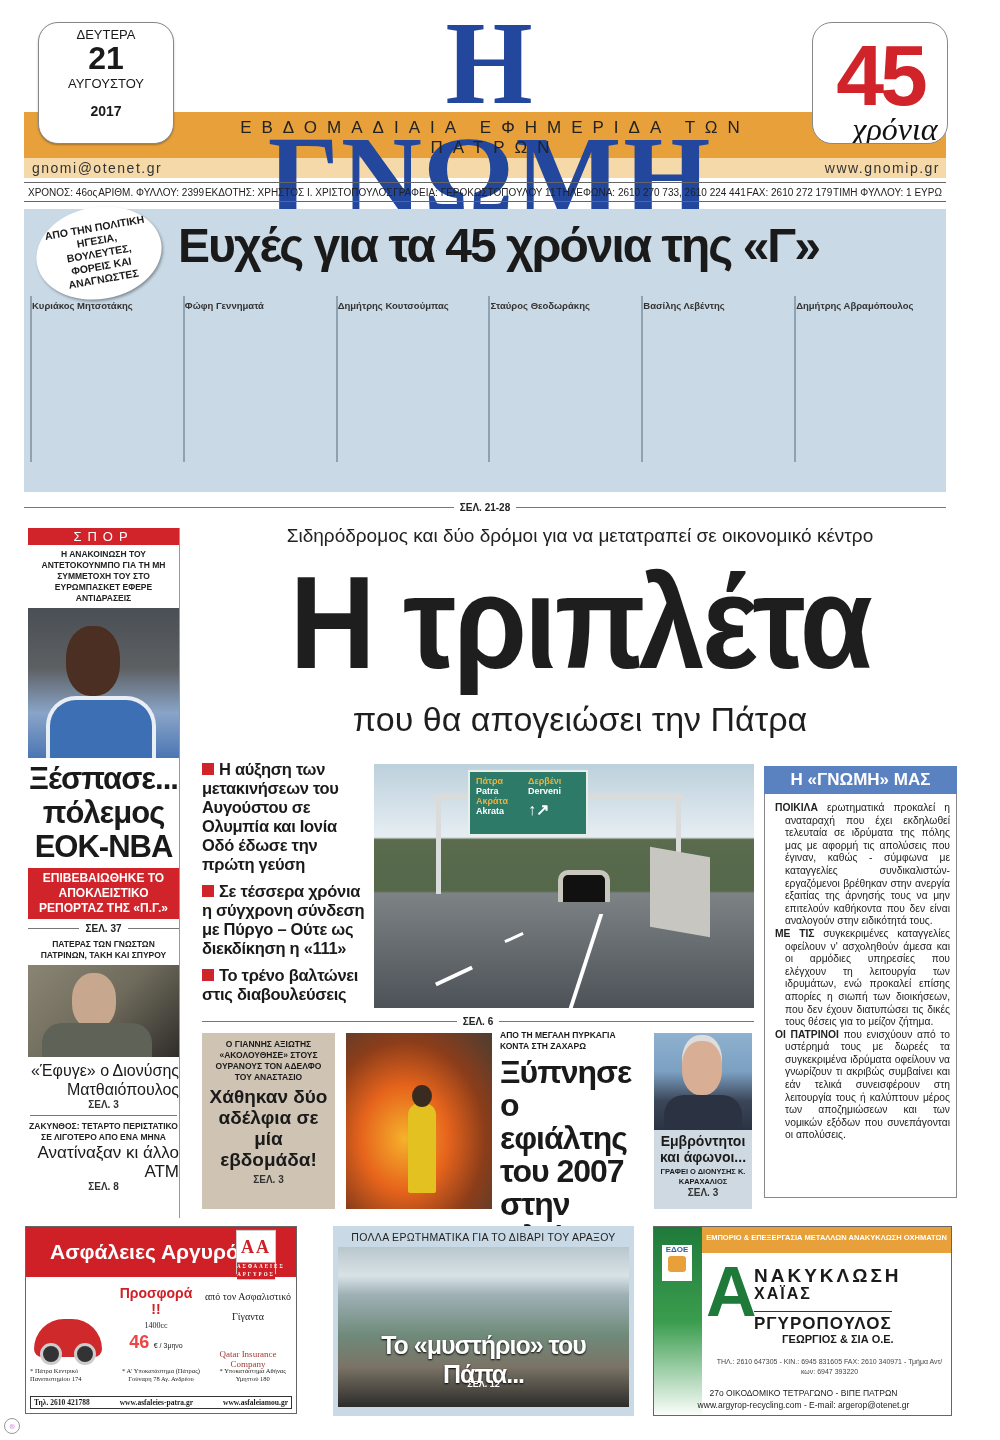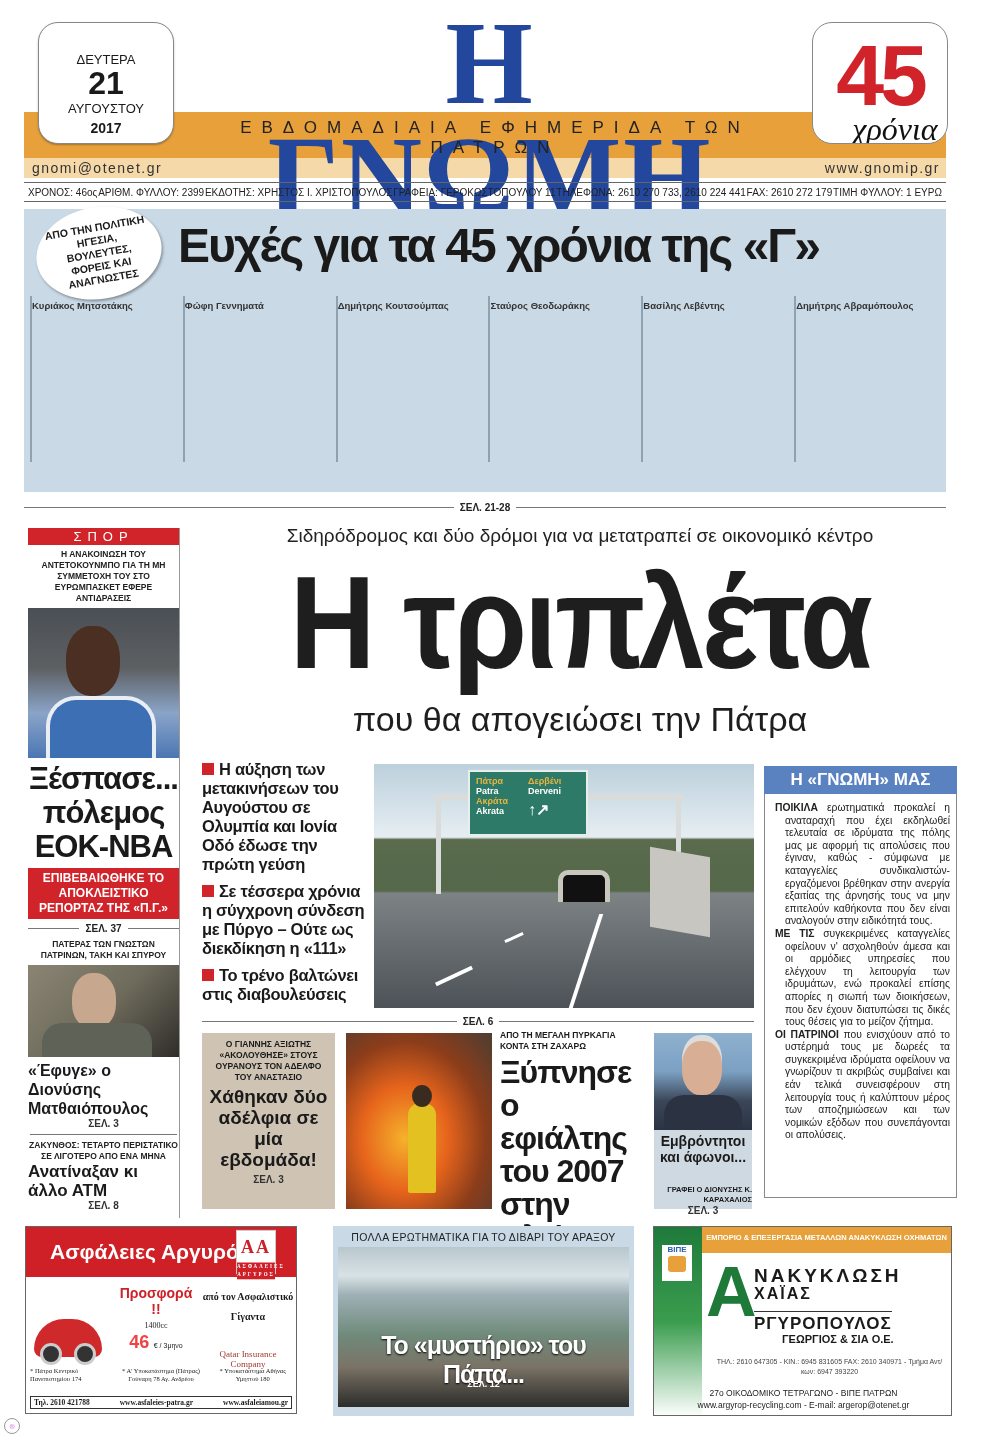--- a/index.html
+++ b/index.html
@@ -7,24 +7,24 @@
 body{position:relative;font-family:"Liberation Sans",sans-serif;color:#1a1a1a}
 .abs{position:absolute}
 .cond{font-family:"Liberation Sans Narrow","Liberation Sans",sans-serif;font-stretch:condensed}
 
 
 .orange-bar{left:24px;top:112px;width:922px;height:46px;background:#e8a13a}
 .light-bar{left:24px;top:158px;width:922px;height:20px;background:#f6d9a8}
 .logo{left:210px;top:8px;width:560px;height:110px;font-family:"Liberation Serif",serif;font-weight:bold;color:#22479c;font-size:112px;line-height:110px;text-align:center;letter-spacing:2px;transform:scaleY(1.05)}
 .tagline{left:220px;top:118px;width:550px;text-align:center;font-size:17px;letter-spacing:10px;color:#222}
 .datebox{left:38px;top:22px;width:136px;height:122px;background:#fff;border:1px solid #888;border-radius:20px;text-align:center;box-shadow:0 1px 2px rgba(0,0,0,.3)}
-.datebox .d1{font-size:13px;margin-top:29px}
+.datebox .d1{font-size:13px;margin-top:4px}
 .datebox .d2{font-size:32px;font-weight:bold;line-height:32px}
 .datebox .d3{font-size:13px;margin-top:2px}
-.datebox .d4{font-size:14px;font-weight:bold;margin-top:4px}
+.datebox .d4{font-size:14px;font-weight:bold;margin-top:12px}
 .years{left:812px;top:22px;width:136px;height:122px;background:#fff;border:1px solid #888;border-radius:20px;text-align:center;overflow:hidden}
 .years .num{font-size:86px;font-weight:bold;color:#d0232a;line-height:80px;margin-top:12px;letter-spacing:-4px}
 .years .sub{font-family:"Liberation Serif",serif;font-style:italic;font-size:32px;line-height:28px;margin-left:30px;color:#111}
 .email{left:32px;top:160px;font-size:14px;letter-spacing:1.5px;color:#333}
 .web{left:800px;top:160px;width:140px;text-align:right;font-size:14px;letter-spacing:1.5px;color:#333}
 .infobar{left:24px;top:182px;width:922px;height:20px;border-top:1px solid #666;border-bottom:1px solid #666;display:flex;justify-content:space-between;align-items:center;padding:0 4px;font-size:10px;color:#222;white-space:nowrap}
 
 
 .wishes{left:24px;top:209px;width:922px;height:283px;background:#c9d9e5}
 .badge-circle{left:36px;top:207px;width:126px;height:92px;background:#fff;border-radius:50%;transform:rotate(-10deg);box-shadow:1px 2px 3px rgba(0,0,0,.35);display:flex;align-items:center;justify-content:center;text-align:center;font-size:10.5px;font-weight:bold;line-height:13px;padding:10px}
@@ -37,21 +37,21 @@
 .body{position:absolute;left:8%;bottom:-10%;width:84%;height:40%;border-radius:40% 40% 0 0}
 .sel-line{height:14px;display:flex;align-items:center;gap:6px;font-size:10px;font-weight:bold;color:#222;white-space:nowrap}
 .sel-line::before,.sel-line::after{content:"";flex:1;border-top:1px solid #777}
 
 
 .leftcol{left:28px;top:528px;width:152px;height:690px;border-right:1px solid #999}
 .spor{background:#d0232a;color:#fff;text-align:center;font-size:13px;letter-spacing:6px;height:17px;line-height:17px}
 .kicker{font-size:8.5px;font-weight:bold;text-align:center;line-height:11px;color:#222}
 .lc-h1{font-size:31px;font-weight:bold;text-align:center;line-height:34px;letter-spacing:-1px}
 .red-box{background:#d0232a;color:#fff;font-weight:bold;text-align:center;font-size:12px;line-height:15px;padding:3px 0;margin-top:4px}
-.lc-h2{font-size:16px;font-weight:bold;text-align:left;line-height:19px}
+.lc-h2{font-size:16px;font-weight:normal;text-align:right;line-height:19px}
 .sel{font-size:10px;font-weight:bold;text-align:center;color:#333}
 
 
 .kicker-main{left:200px;top:525px;width:760px;text-align:center;font-size:19px;color:#222}
 .big-head{left:200px;top:548px;width:760px;text-align:center;font-size:132px;font-weight:bold;line-height:150px;letter-spacing:-3px;color:#1e1e1e;transform:scaleX(0.9)}
 .sub-head{left:200px;top:700px;width:760px;text-align:center;font-size:34px;color:#1e1e1e}
 .bullets{left:202px;top:760px;width:168px}
 .bullet{font-size:16.5px;font-weight:bold;line-height:19px;margin-bottom:8px;letter-spacing:-.3px}
 .bullet .sq{display:inline-block;width:12px;height:12px;background:#d0232a;margin-right:5px}
 .road{left:374px;top:764px;width:380px;height:244px;background:linear-gradient(180deg,#bcd0dc 0%,#e6eef2 30%,#5a6b4e 31%,#55684a 52%,#7d8285 53%,#4c5257 100%);overflow:hidden}
@@ -76,21 +76,21 @@
 .brother .h{font-size:19px;font-weight:bold;line-height:21px;margin-top:3px}
 .fire{left:346px;top:1033px;width:146px;height:176px;background:radial-gradient(ellipse at 40% 60%,#f6b12c 0%,#e6641c 35%,#8c3d1a 65%,#4b3d33 100%)}
 .fire .man{position:absolute;left:62px;top:70px;width:28px;height:90px;background:#e2c121;border-radius:12px 12px 2px 2px}
 .fire .head{position:absolute;left:66px;top:52px;width:20px;height:22px;background:#3a2b20;border-radius:50%}
 .nightmare{left:500px;top:1030px;width:140px;height:180px}
 .nightmare .k{font-size:8.5px;font-weight:bold;line-height:11px}
 .nightmare .h{font-size:32px;font-weight:bold;line-height:33px;letter-spacing:-1px;margin-top:4px}
 .karach{left:654px;top:1033px;width:98px;height:176px;background:#cfd9e2}
 .karach .img{height:97px;background:linear-gradient(180deg,#8fb1cf 0%,#7ba0c2 40%,#3b4658 70%,#2a3344 100%);position:relative;overflow:hidden}
 .karach .h{font-size:14px;font-weight:bold;text-align:center;line-height:16px;margin-top:3px}
-.karach .k{font-size:7.5px;font-weight:bold;text-align:right;line-height:10px;margin-top:20px}
+.karach .k{font-size:7.5px;font-weight:bold;text-align:center;line-height:10px;margin-top:2px}
 
 
 .ad1{left:25px;top:1226px;width:272px;height:188px;border:1px solid #666;background:#fff}
 .ad1 .top{height:50px;background:#cf2027;color:#fff;font-size:21px;font-weight:bold;display:flex;align-items:center;padding-left:24px;position:relative}
 .ad1 .logo{position:absolute;right:8px;top:4px;width:40px;height:42px;background:#fff;color:#cf2027;font-size:18px;font-weight:900;text-align:center;line-height:30px;border:1px solid #ccc}
 .ad1 .logo small{display:block;background:#cf2027;color:#fff;font-size:5px;line-height:8px}
 .car{position:absolute;left:8px;top:92px;width:68px;height:38px;background:#d0292b;border-radius:30px 30px 8px 8px}
 .car::before,.car::after{content:"";position:absolute;bottom:-8px;width:16px;height:16px;border-radius:50%;background:#333;border:3px solid #ccc}
 .car::before{left:6px}.car::after{right:6px}
 .ad2{left:333px;top:1226px;width:301px;height:190px;background:#c9d9e5;padding:5px}
@@ -288,21 +288,21 @@
   <div class="top">
       <span>Ασφάλειες Αργυρός</span>
     <div class="logo"><span>ΑΑ</span><small>ΑΣΦΑΛΕΙΕΣ ΑΡΓΥΡΟΣ</small></div>
   </div>
   <div class="car"></div>
   <div style="position:absolute;left:90px;top:58px;width:80px;text-align:center">
     <div style="color:#cf2027;font-size:14px;font-weight:bold">Προσφορά !!</div>
     <div style="font-family:'Liberation Serif',serif;font-size:8px;margin-top:4px">1400cc</div>
     <div style="margin-top:2px"><span style="color:#ef4444;font-size:18px;font-weight:bold">46</span> <span style="font-size:7px">€ / 3μηνο</span></div>
   </div>
-  <div style="position:absolute;left:176px;top:60px;width:92px;text-align:center;font-family:'Liberation Serif',serif;font-weight:bold;font-size:10px;line-height:20px">από τον Ασφαλιστικό Γίγαντα</div>
+  <div style="position:absolute;left:176px;top:60px;width:92px;text-align:center;font-family:'Liberation Serif',serif;font-weight:normal;font-size:10px;line-height:20px">από τον Ασφαλιστικό Γίγαντα</div>
   <div style="position:absolute;left:176px;top:122px;width:92px;text-align:center;font-family:'Liberation Serif',serif;color:#a13a35;font-size:9px">Qatar Insurance Company</div>
   <div style="position:absolute;left:4px;top:140px;right:4px;display:flex;justify-content:space-between;font-family:'Liberation Serif',serif;font-size:6.5px;line-height:8px">
     <span style="width:30%">* Πάτρα Κεντρικό Πανεπιστημίου 174</span>
     <span style="width:36%;text-align:center">* Α' Υποκατάστημα (Πάτρας) Γούναρη 78 Αγ. Ανδρέου</span>
     <span style="width:30%;text-align:center">* Υποκατάστημα Αθήνας Υμηττού 180</span>
   </div>
   <div style="position:absolute;left:4px;bottom:4px;right:4px;border:1px solid #333;display:flex;justify-content:space-between;font-family:'Liberation Serif',serif;font-size:7.5px;font-weight:bold;padding:1px 3px">
     <span>Τηλ. 2610 421788</span>
       <span>www.asfaleies-patra.gr</span>
       <span>www.asfaleiamou.gr</span>
@@ -313,21 +313,21 @@
   <div class="k">ΠΟΛΛΑ ΕΡΩΤΗΜΑΤΙΚΑ ΓΙΑ ΤΟ ΔΙΒΑΡΙ ΤΟΥ ΑΡΑΞΟΥ</div>
   <div class="img">
     <div class="h cond">Το «μυστήριο» του Πάπα...</div>
     <div class="s">ΣΕΛ. 12</div>
   </div>
 </div>
 
 <div class="abs ad3">
   <div class="green"></div>
   <div class="ora">ΕΜΠΟΡΙΟ &amp; ΕΠΕΞΕΡΓΑΣΙΑ ΜΕΤΑΛΛΩΝ ΑΝΑΚΥΚΛΩΣΗ ΟΧΗΜΑΤΩΝ</div>
-  <div class="edoe"><span>ΒΙΠΕ</span><div style="width:18px;height:16px;background:#e8a13a;margin:2px auto;border-radius:3px"></div></div>
+  <div class="edoe"><span>ΕΔΟΕ</span><div style="width:18px;height:16px;background:#e8a13a;margin:2px auto;border-radius:3px"></div></div>
   <div class="bigA">A</div>
   <div class="t1">ΝΑΚΥΚΛΩΣΗ</div>
   <div class="t2">ΧΑΪΑΣ</div>
   <div class="t3">ΡΓΥΡΟΠΟΥΛΟΣ</div>
   <div class="t4">ΓΕΩΡΓΙΟΣ &amp; ΣΙΑ Ο.Ε.</div>
   <div class="t5">ΤΗΛ.: 2610 647305 - ΚΙΝ.: 6945 831605 FAX: 2610 340971 - Τμήμα Αντ/κων: 6947 393220</div>
   <div class="t6">
       <div>27ο ΟΙΚΟΔΟΜΙΚΟ ΤΕΤΡΑΓΩΝΟ - ΒΙΠΕ ΠΑΤΡΩΝ</div>
       <div>www.argyrop-recycling.com - E-mail: argerop@otenet.gr</div>
     </div>

